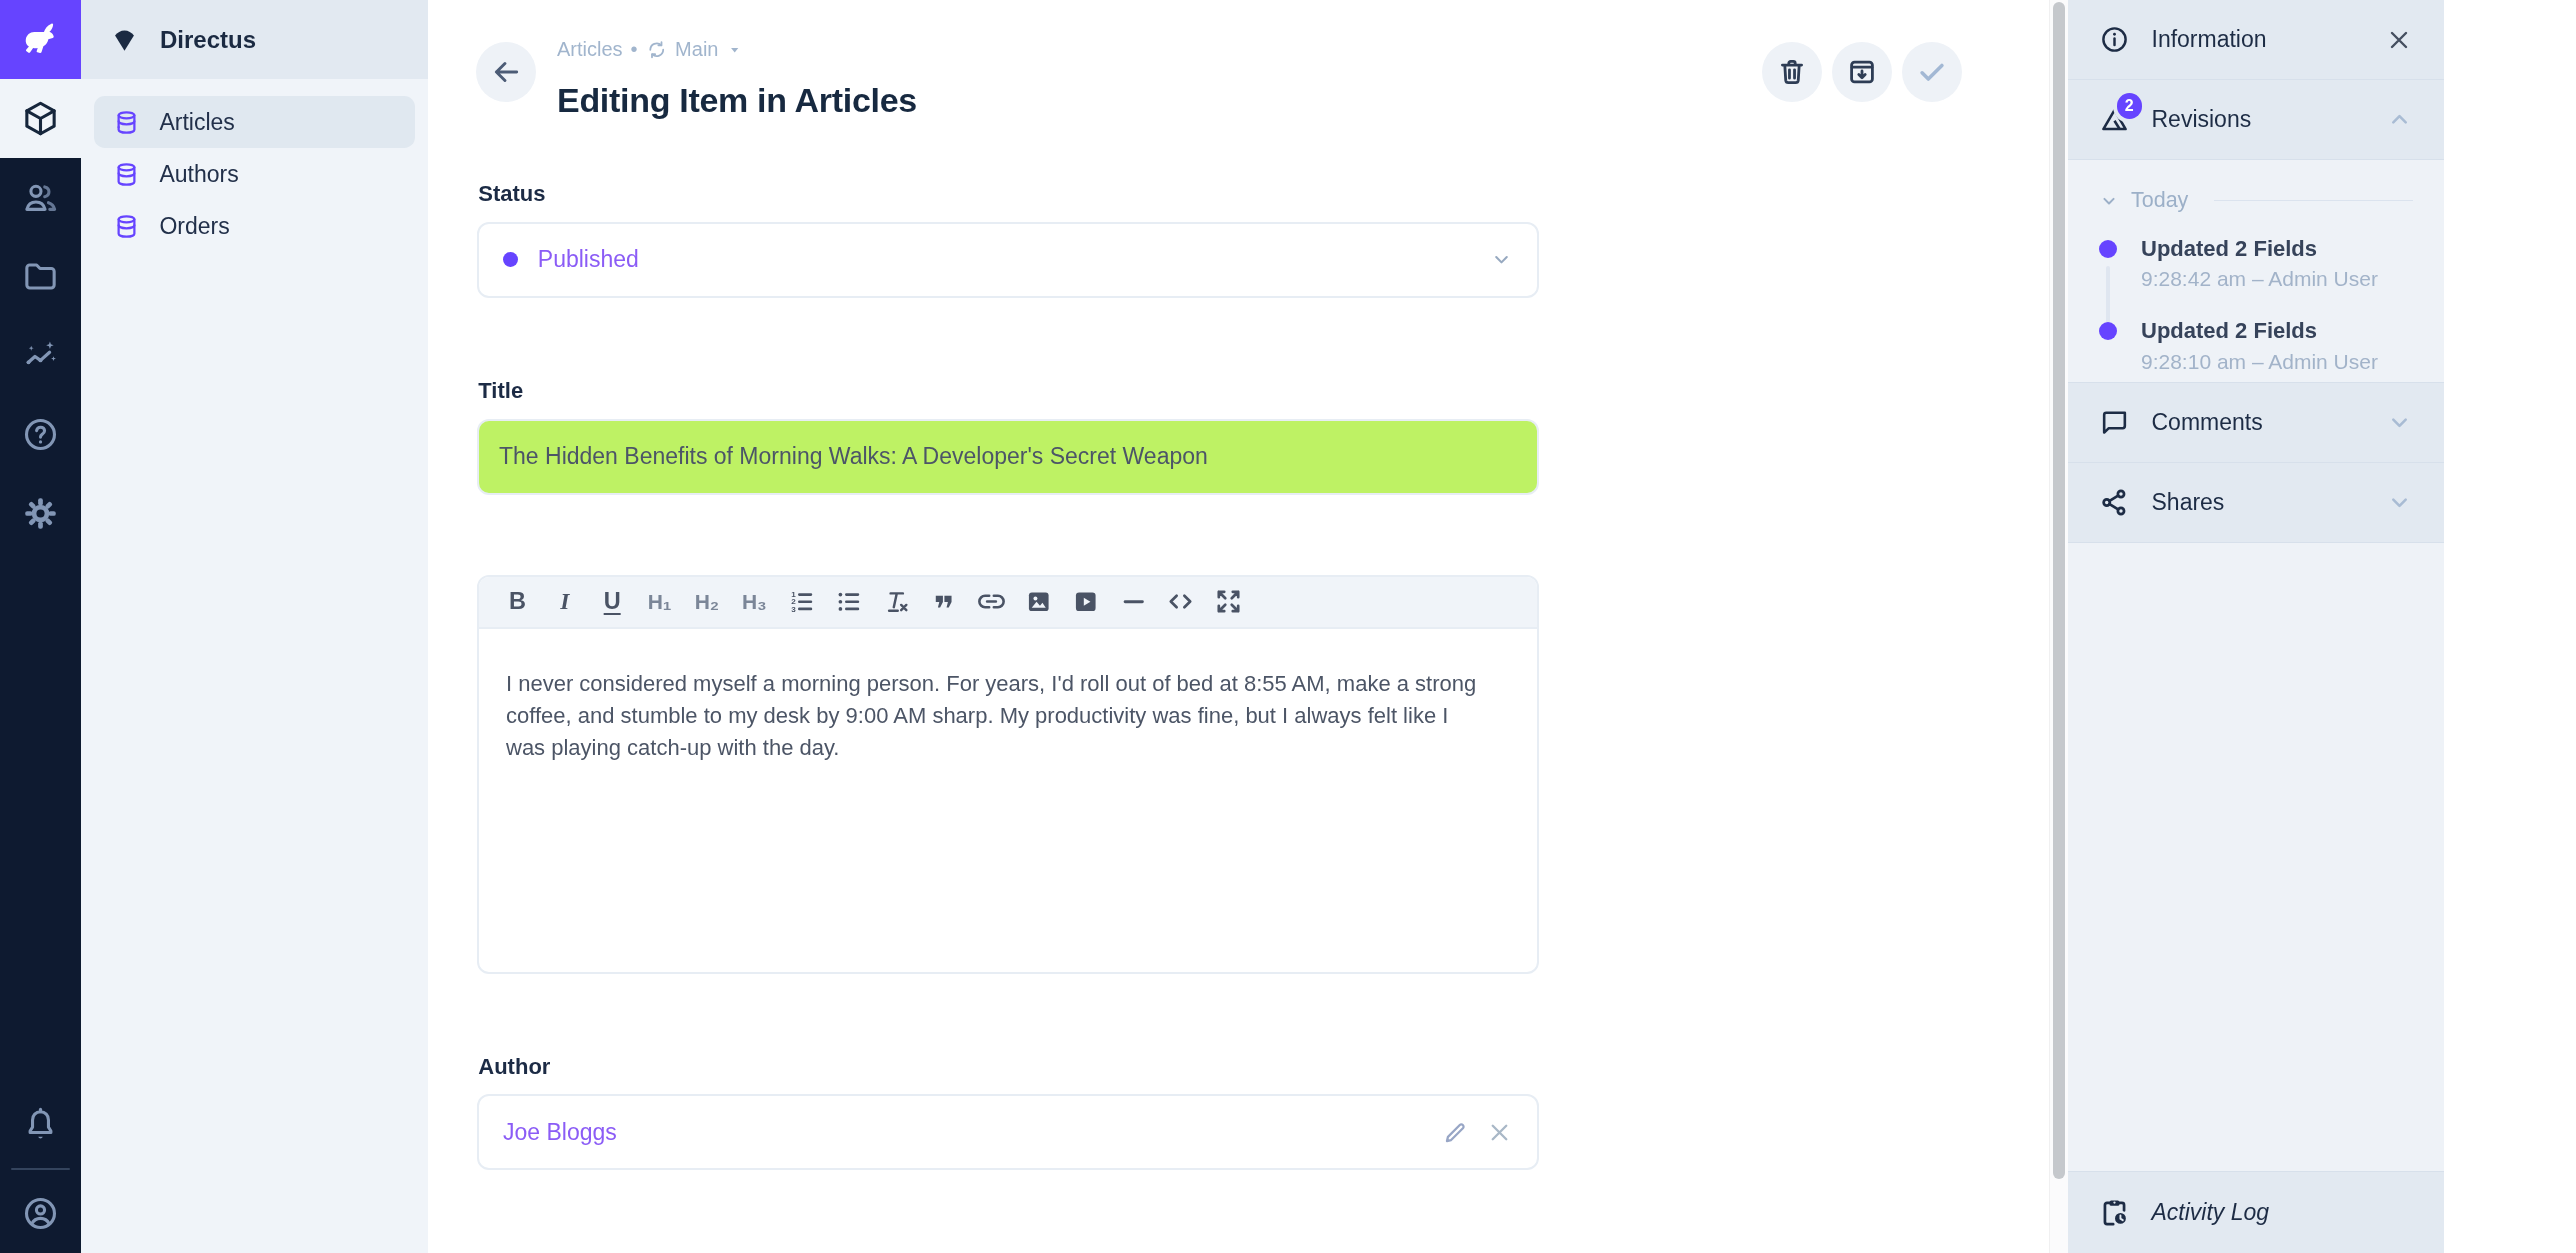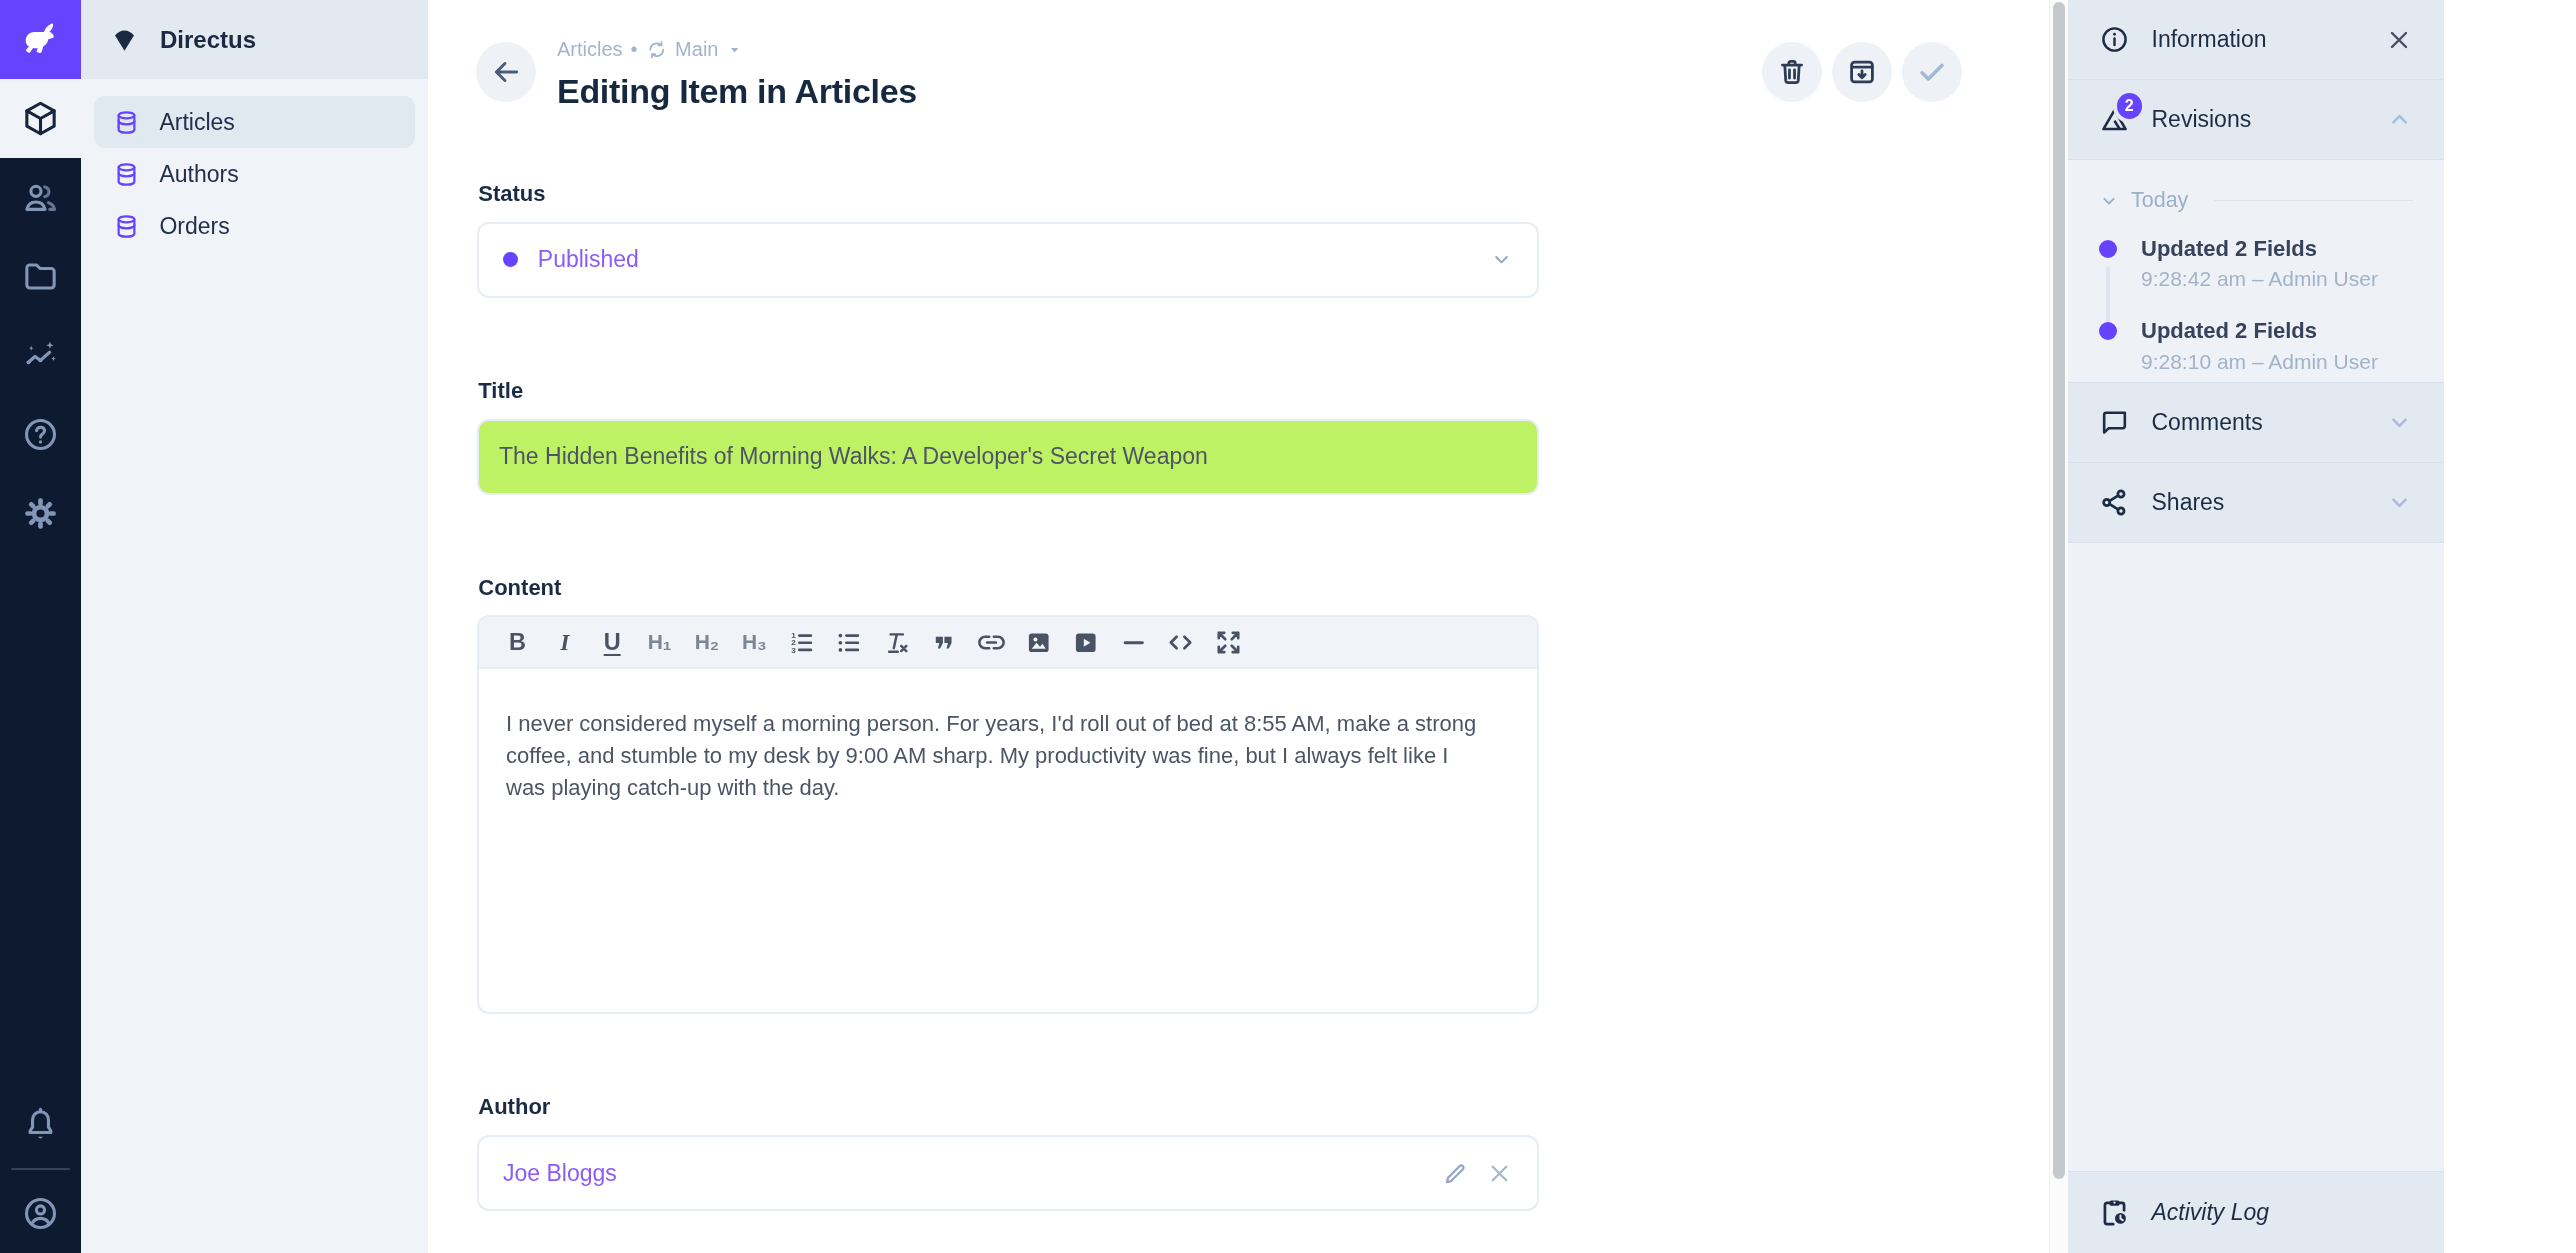--- a/index.html
+++ b/index.html
@@ -25,21 +25,21 @@
   .nav-item { height:52px; border-radius:10.7px; display:flex; align-items:center; gap:19px; padding:0 19px; font-size:23px; font-weight:500; color:#22304a; cursor:pointer; }
   .nav-item.active { background:#e0e8f0; }
   .nav-item .db-ic { color:#6644ff; }
 
   
   .main { flex:1; position:relative; background:#ffffff; }
   .back-btn { position:absolute; left:48px; top:42px; width:60px; height:60px; border-radius:50%; background:#eef2f7; display:flex; align-items:center; justify-content:center; color:#4c5c76; cursor:pointer; }
   .titles { position:absolute; left:129px; top:38px; }
   .breadcrumb { display:flex; align-items:center; gap:8px; color:#a1b5cd; font-size:20px; font-weight:500; }
   .breadcrumb .crumb { cursor:pointer; }
-  .page-title { margin-top:11px; font-size:34px; font-weight:700; color:#172940; letter-spacing:-0.3px; }
+  .page-title { margin-top:20px; font-size:34px; font-weight:700; color:#172940; letter-spacing:-0.3px; }
   .actions { position:absolute; top:42px; right:106px; display:flex; gap:10px; }
   .action-btn { width:60px; height:60px; border-radius:50%; background:#eef2f7; display:flex; align-items:center; justify-content:center; color:#2e3d55; cursor:pointer; }
   .action-btn.save { color:#a2b8d4; }
 
   .form { position:absolute; left:49px; top:181px; width:1062px; }
   .field-group { margin-bottom:80px; }
   .field-label { font-size:22px; font-weight:700; color:#1c2b45; margin:0 0 14.8px 1.3px; }
   .input-box { min-height:76px; background:#ffffff; border:2px solid #e7edf4; border-radius:12px; display:flex; align-items:center; padding:0 24px; font-size:23px; color:#8b5cf6; }
   .status-dot { width:14.8px; height:14.8px; border-radius:50%; background:#6644ff; margin-right:20px; flex:none; }
   .chev-right { margin-left:auto; color:#97a9c0; }
@@ -301,21 +301,20 @@
           </span>
         </div>
       </div>
 
       <div class="field-group">
         <div class="field-label">Title</div>
         <input class="text-input" type="text" value="The Hidden Benefits of Morning Walks: A Developer's Secret Weapon" style="">
       </div>
 
       <div class="field-group">
-        <div class="field-label">Content</div>
         <div class="editor">
           <div class="editor-toolbar">
             <div class="tb-btn">
                 <span class="tb-glyph">B</span>
               </div>
             <div class="tb-btn">
                 <span class="tb-glyph it">I</span>
               </div>
             <div class="tb-btn">
                 <span class="tb-glyph un">U</span>

